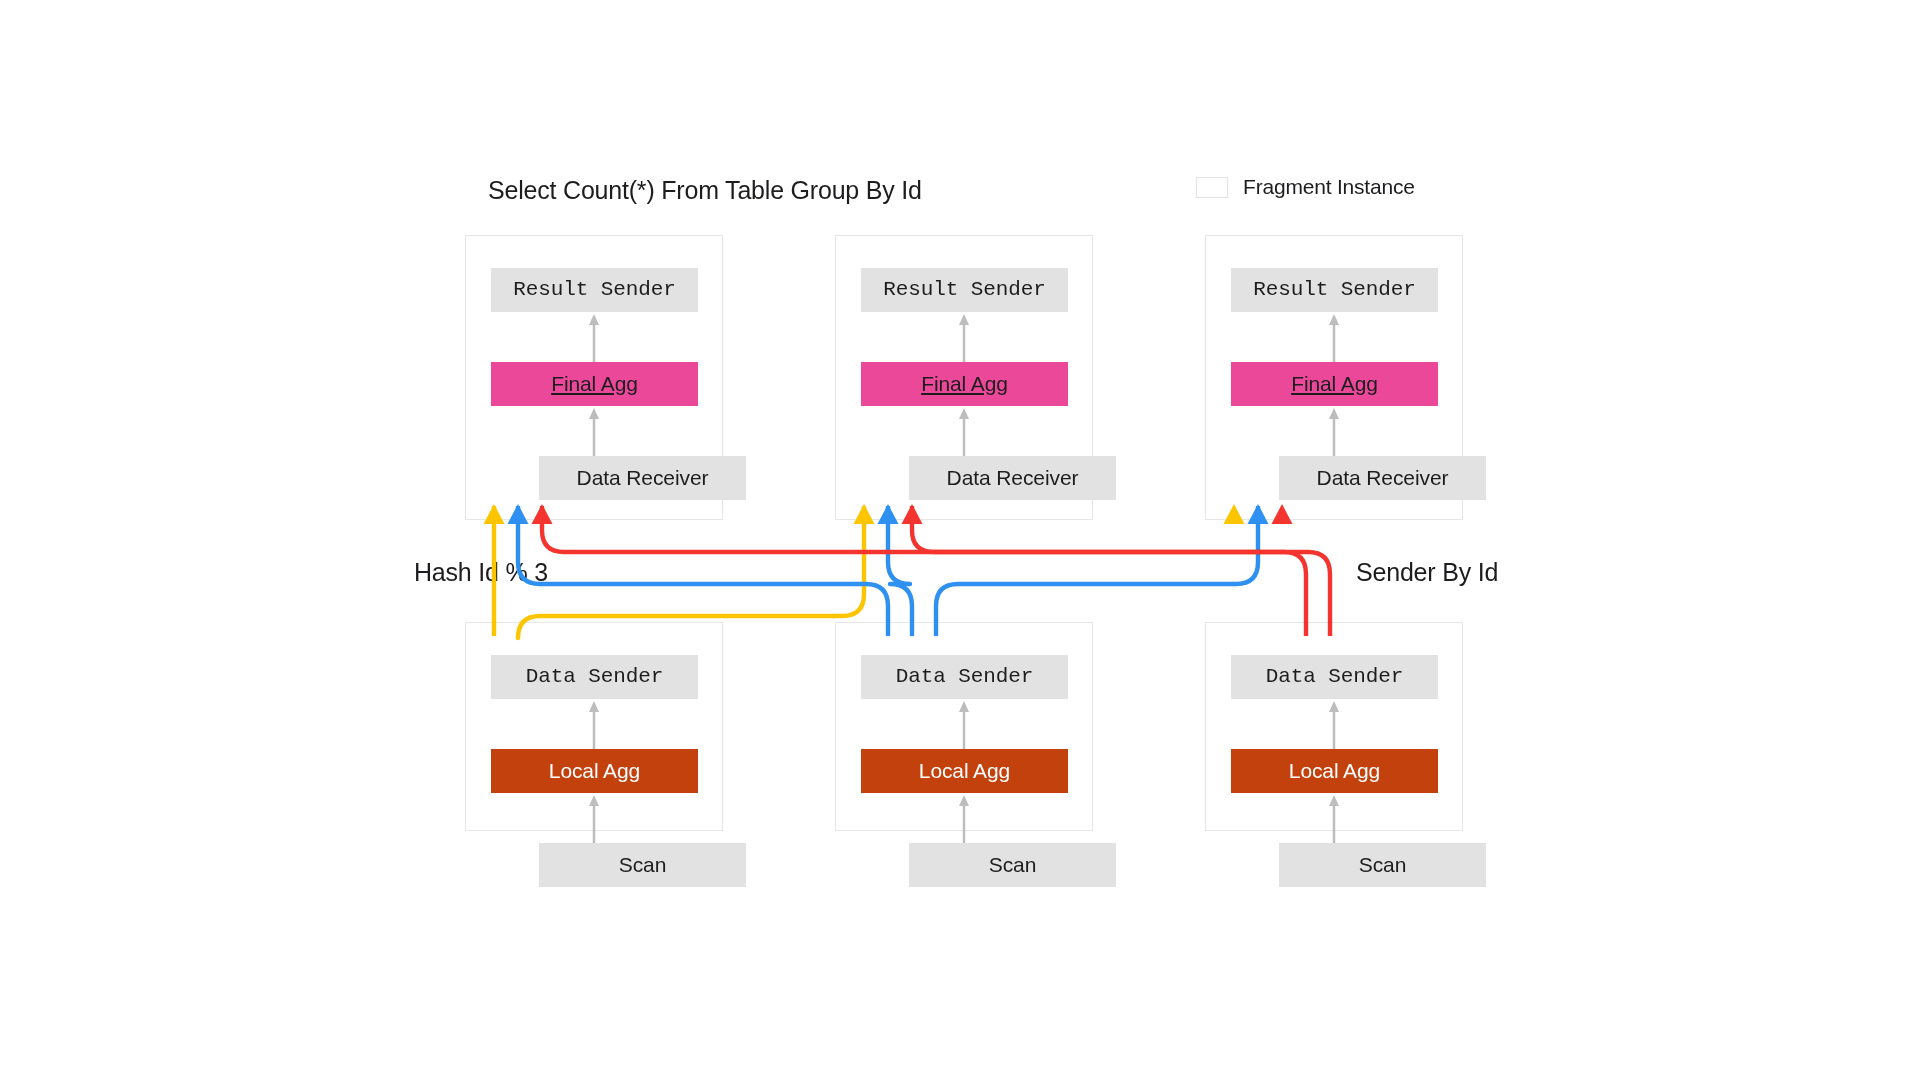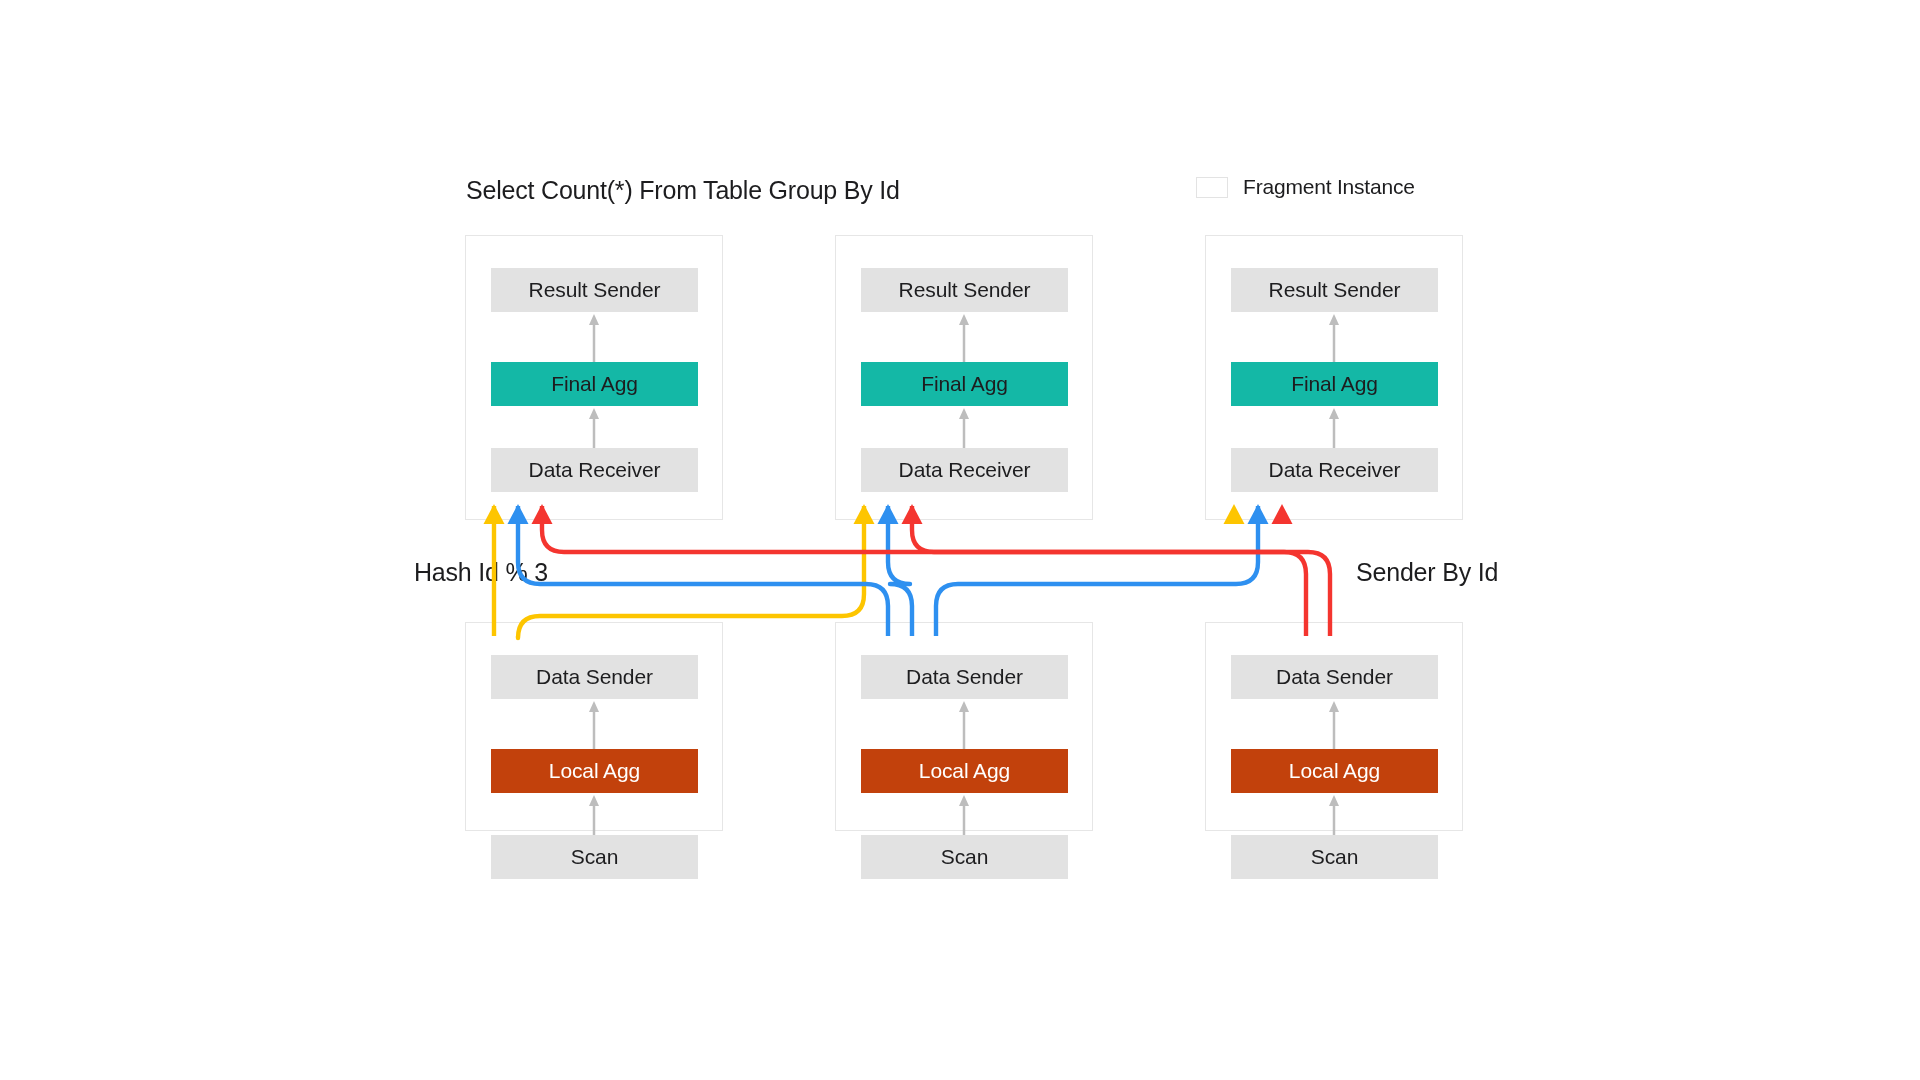--- a/index.html
+++ b/index.html
@@ -18,21 +18,21 @@
   #stage {
     position: absolute;
     left: 0; top: 0;
     width: 1920px;
     height: 1080px;
   }
 
   
   .query-title {
     position: absolute;
-    left: 466px;
+    left: 488px;
     top: 176px;
     font-size: 25px;
     font-weight: 400;
     color: #1d1d1f;
     letter-spacing: -0.2px;
     white-space: nowrap;
   }
 
   .legend {
     position: absolute;
@@ -88,26 +88,26 @@
     left: 25px;
     width: 207px;
     height: 44px;
     line-height: 44px;
     text-align: center;
     font-size: 21px;
     letter-spacing: -0.1px;
     box-sizing: border-box;
   }
   .op.neutral { background: #e2e2e2; color: #1d1d1f; }
-  .op.amber   { background: #14b8a6; color: #1d1d1f; }
+  .op.amber   { background: #ec4899; color: #1d1d1f; text-decoration: underline; }
   .op.teal    { background: #c2410c; color: #ffffff; }
 
-  .op.slot-top    { top: 32px; }
+  .op.slot-top    { top: 32px; font-family: Liberation Mono, monospace; }
   .op.slot-mid    { top: 126px; }
-  .op.slot-bottom { top: 212px; }
+  .op.slot-bottom { top: 220px; margin-left: 48px; }
 
   
   .inner-arrow {
     position: absolute;
     left: 50%;
     transform: translateX(-50%);
     width: 14px;
     height: 50px;
   }
   .inner-arrow.a1 { top: 76px; }

